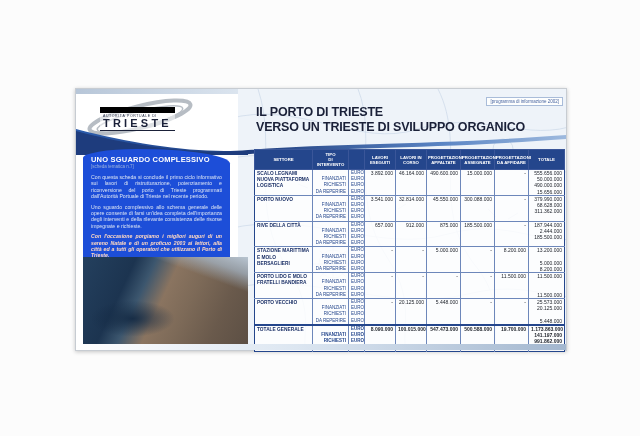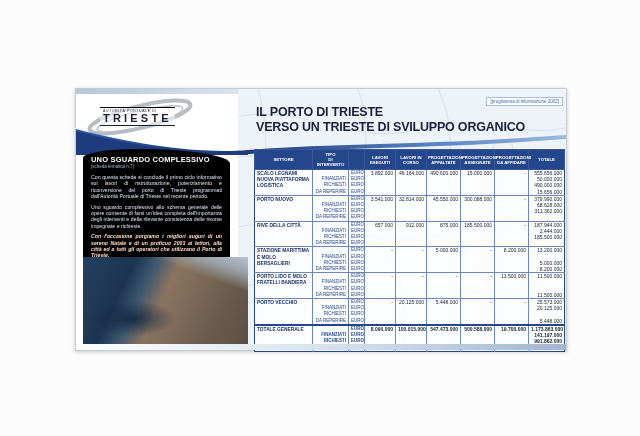--- a/index.html
+++ b/index.html
@@ -10,33 +10,33 @@
   .edge-top{position:absolute;left:0;top:0;width:100%;height:5px;
     background:linear-gradient(90deg,#b7c6d8 0%,#dde6f0 35%,#ffffff 75%);}
   .edge-bottom{position:absolute;left:0;bottom:0;width:100%;height:6px;
     background:linear-gradient(90deg,#ffffff 0%,#dce6f1 45%,#a3b7cf 100%);}
   
   .map-bg{position:absolute;left:162px;top:0;right:0;bottom:0;background:#eef3f9;overflow:hidden;}
   .map-bg svg{position:absolute;left:0;top:0;}
   
   .logo{position:absolute;left:10px;top:6px;width:130px;height:46px;}
   .logo .swirl{position:absolute;left:-4px;top:-2px;}
-  .logo .textbox{position:absolute;left:14px;top:12px;border-top:1px solid #000000;
+  .logo .textbox{position:absolute;left:14px;top:12px;border-top:6px solid #000000;
     border-bottom:1px solid #1a2038;padding:1px 3px 1px 3px;background:rgba(255,255,255,.55);}
   .logo .org{font-size:3.5px;letter-spacing:.6px;color:#1a2038;display:block;line-height:4px;}
   .logo .city{font-size:11px;font-weight:bold;letter-spacing:3.2px;color:#1a2038;display:block;line-height:11px;}
   .title-block{position:absolute;left:180px;top:16px;width:290px;}
   .title-line{font-size:12.5px;font-weight:bold;color:#1a2038;letter-spacing:-.2px;
     line-height:14.5px;white-space:nowrap;}
   .info-tag{position:absolute;right:3px;top:8px;font-size:4.5px;color:#46639f;
     border:1px solid #a9bcd9;padding:1px 3px;background:rgba(255,255,255,.85);line-height:5px;}
   
   .wave{position:absolute;left:0;top:34px;width:490px;height:32px;pointer-events:none;}
   
-  .sidebar{position:absolute;left:7px;top:60px;width:147px;height:196px;background:#000000;
+  .sidebar{position:absolute;left:7px;top:60px;width:147px;height:196px;background:#1d4ed8;
     border-radius:40% 70% 0 0/10px 16px 0 0;}
   .sb-inner{position:absolute;left:8px;right:8px;top:7px;}
   .sb-head{color:#ffffff;font-size:7.5px;font-weight:bold;letter-spacing:.2px;line-height:8px;}
   .sb-sub{color:#9db3dd;font-size:4.5px;line-height:6px;margin-bottom:4px;}
   .sb-par{color:#dbe4f4;font-size:5.2px;line-height:6.4px;text-align:justify;margin:0 0 4px 0;}
   .sb-greet{color:#ffd9c2;font-size:5.2px;line-height:6.4px;text-align:justify;
     font-style:italic;font-weight:bold;margin:0;}
   .photo{position:absolute;left:7px;top:168px;width:165px;height:88px;
     background:
       linear-gradient(200deg, rgba(188,202,216,.95) 0%, rgba(165,180,195,.75) 12%, rgba(0,0,0,0) 24%),

